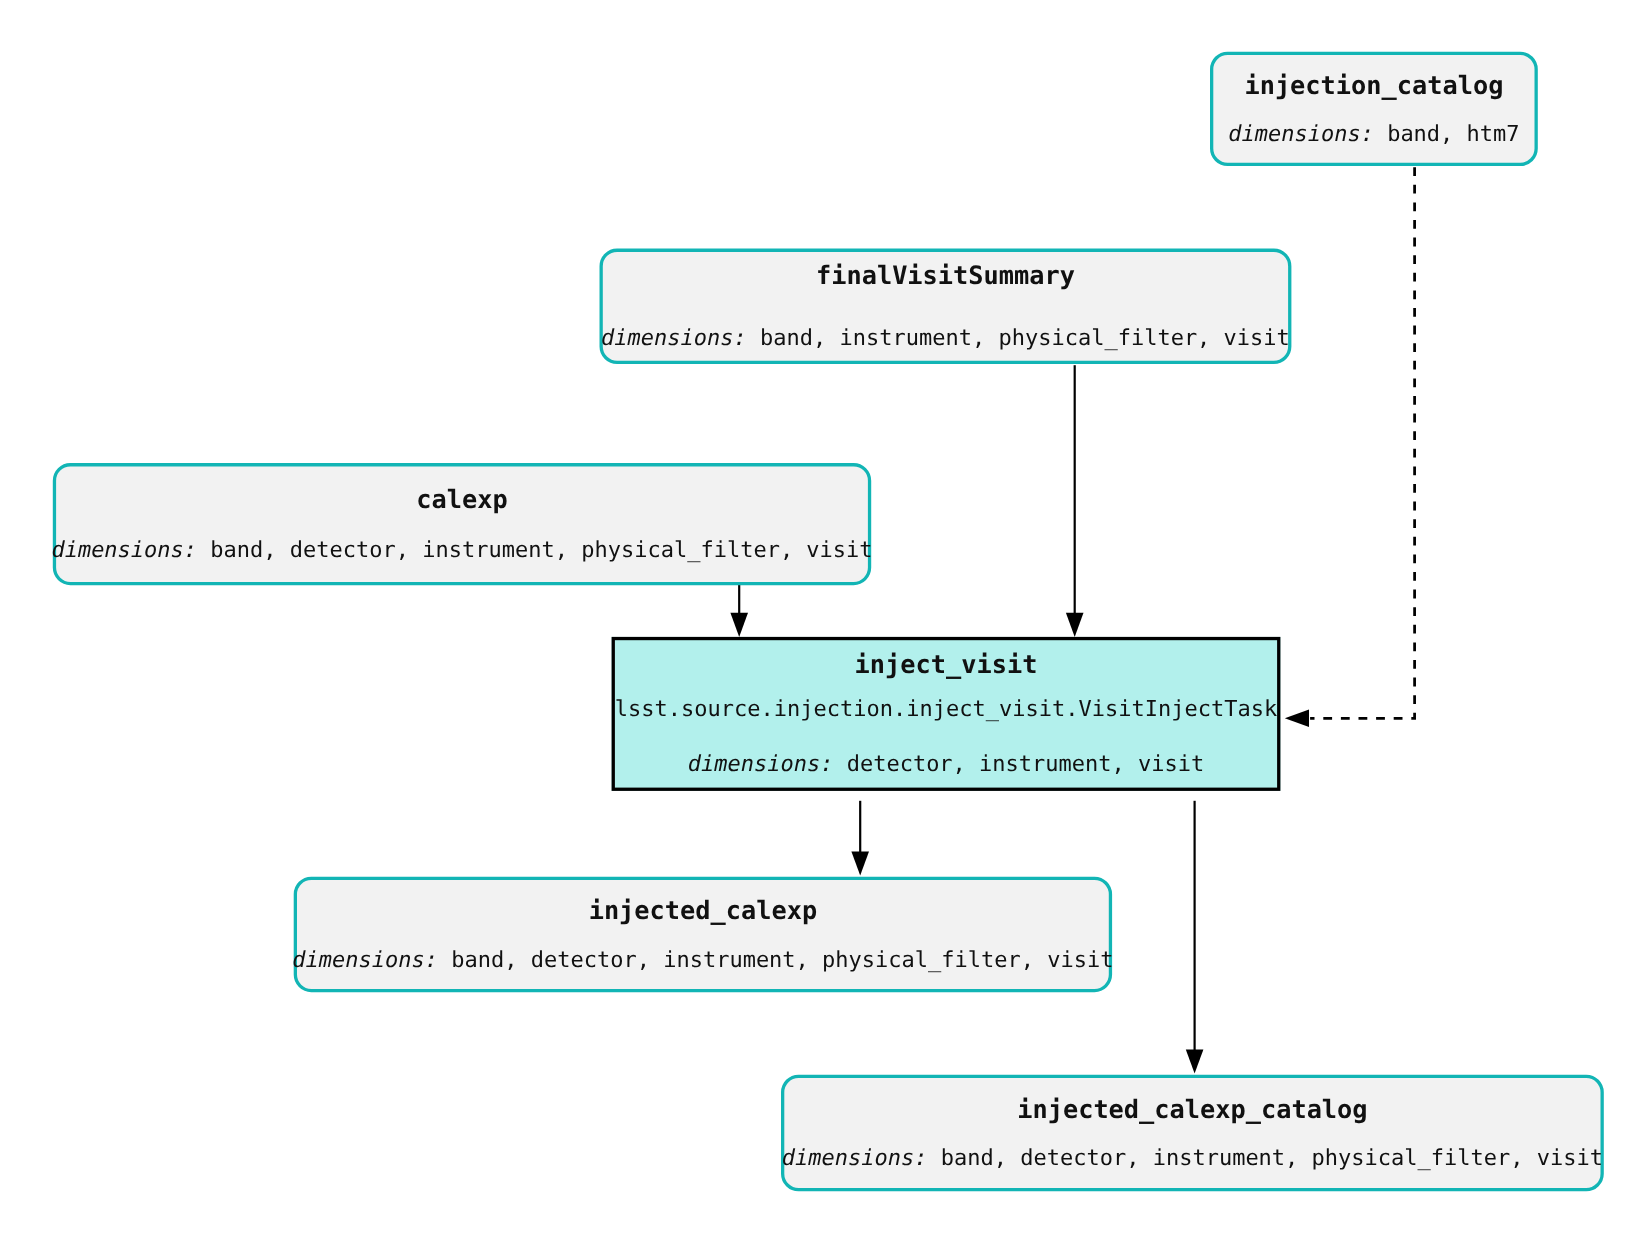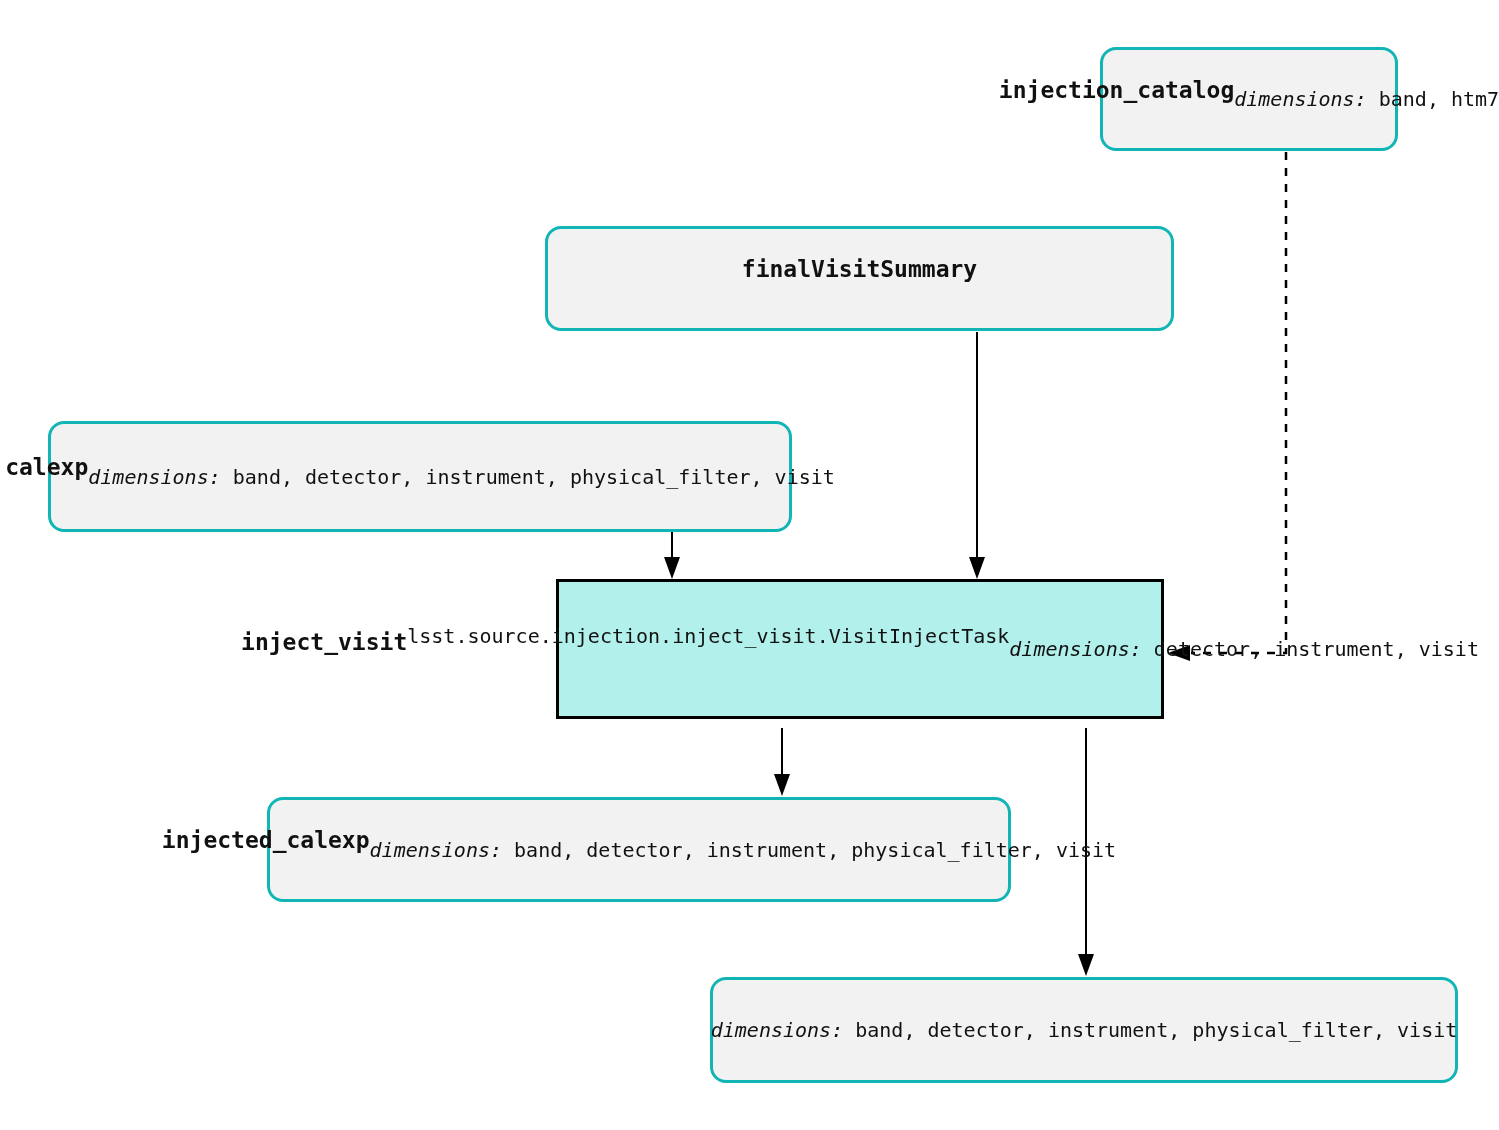--- a/index.html
+++ b/index.html
@@ -33,20 +33,21 @@
     stroke-dasharray: 8 8;
   }
   .arrowhead {
     fill: var(--edge-color, #000000);
     stroke: none;
   }
   .node {
     position: absolute;
     box-sizing: border-box;
     display: flex;
+    flex-direction: column;
     align-items: center;
     justify-content: center;
     text-align: center;
     white-space: nowrap;
   }
   .node.dataset {
     background: var(--dataset-fill, #f2f2f2);
     border: 3px solid var(--dataset-border, #12b5b5);
     border-radius: 16px;
   }
@@ -111,35 +112,37 @@
     </g>
   </svg>
 
   <div class="node dataset" id="node-injection-catalog">
     <div class="node-title">injection_catalog</div>
     <div class="node-line"><em class="dims-label">dimensions:</em> <span>band, htm7</span></div>
   </div>
 
   <div class="node dataset" id="node-finalVisitSummary">
     <div class="node-title">finalVisitSummary</div>
+    <div class="node-line"><em class="dims-label">dimensions:</em> <span>band, instrument, physical_filter, visit</span></div>
   </div>
 
   <div class="node dataset" id="node-calexp">
     <div class="node-title">calexp</div>
     <div class="node-line"><em class="dims-label">dimensions:</em> <span>band, detector, instrument, physical_filter, visit</span></div>
   </div>
 
   <div class="node task" id="node-inject-visit">
     <div class="node-title">inject_visit</div>
     <div class="node-line task-class">lsst.source.injection.inject_visit.VisitInjectTask</div>
     <div class="node-line"><em class="dims-label">dimensions:</em> <span>detector, instrument, visit</span></div>
   </div>
 
   <div class="node dataset" id="node-injected-calexp">
     <div class="node-title">injected_calexp</div>
     <div class="node-line"><em class="dims-label">dimensions:</em> <span>band, detector, instrument, physical_filter, visit</span></div>
   </div>
 
   <div class="node dataset" id="node-injected-calexp-catalog">
+    <div class="node-title">injected_calexp_catalog</div>
     <div class="node-line"><em class="dims-label">dimensions:</em> <span>band, detector, instrument, physical_filter, visit</span></div>
   </div>
 
 </div>
 
 </body></html>

